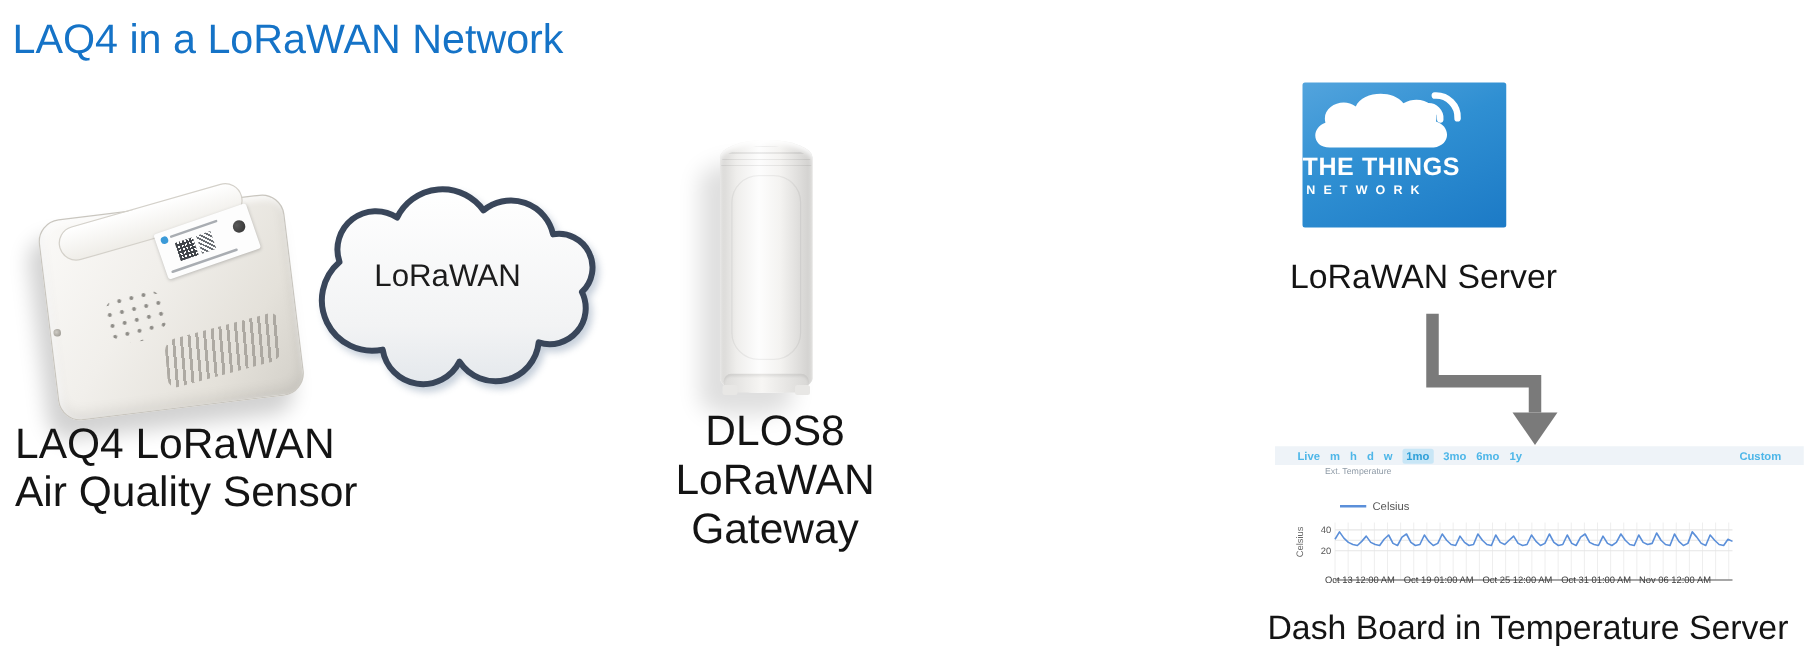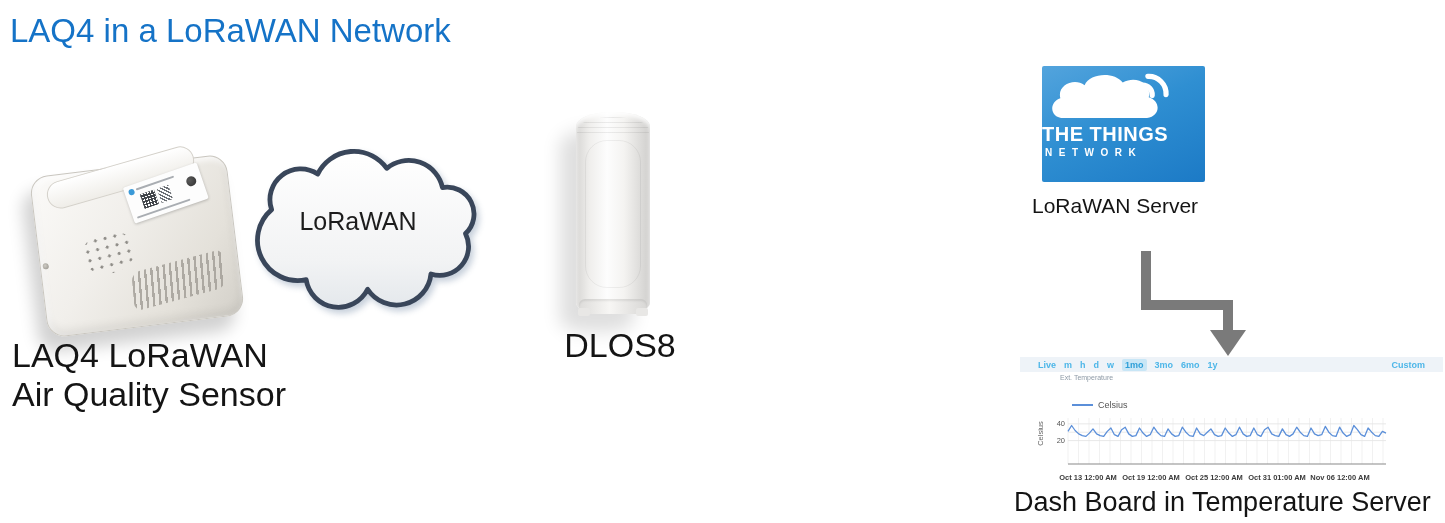--- a/index.html
+++ b/index.html
@@ -35,21 +35,21 @@
   .vent{position:absolute;right:14px;bottom:22px;width:94px;height:38px;transform:rotate(-8deg) skewX(-10deg);
     background:repeating-linear-gradient(90deg,#a39f98 0 2.4px,transparent 2.4px 6.4px);
     border-radius:8px;opacity:.85;}
   .screw{position:absolute;left:2px;top:86px;width:6px;height:6px;border-radius:50%;
     background:radial-gradient(circle at 40% 40%,#cfccc5,#918e87);}
 
   
   .node-label{font-size:34px;color:#141414;line-height:39px;}
   .sensor-label{left:12px;top:336px;}
   .gateway-label{left:470px;top:326px;width:300px;text-align:center;}
-  .server-label{left:1032px;top:186px;font-size:21px;}
+  .server-label{left:1032px;top:202px;font-size:27px;}
   .dashboard-label{left:1014px;top:483px;font-size:27px;}
 
   
   .cloud{width:250px;height:192px;}
   .cloud-lorawan{left:233px;top:128px;}
   .cloud-internet{left:718px;top:136px;}
   .cloud svg{position:absolute;inset:0;filter:drop-shadow(3px 4px 3px rgba(130,150,175,.45));}
   .cloud .cloud-text{position:absolute;inset:0;display:flex;align-items:center;justify-content:center;
     font-size:25px;color:#1c1c1c;padding-bottom:6px;}
 
@@ -84,21 +84,21 @@
   .db-toolbar{position:absolute;left:0;top:0;right:2px;height:15px;background:#eef3f8;
     display:flex;align-items:center;font-size:9px;font-weight:bold;color:#4db6e8;padding:0 14px;box-sizing:border-box;}
   .db-toolbar .tb-item{margin:0 4px;cursor:pointer;}
   .db-toolbar .tb-item.selected{background:#c8e6f6;border-radius:2px;padding:1px 3px;color:#2d9fd8;}
   .db-toolbar .tb-spacer{flex:1;}
   .db-chart-title{position:absolute;left:40px;top:17px;font-size:7px;color:#8e9aa6;}
   .db-legend{position:absolute;left:52px;top:43px;display:flex;align-items:center;font-size:9px;color:#555;}
   .db-legend .legend-line{width:21px;border-top:2px solid #5b8fd9;margin-right:5px;}
   .db-ylabel{position:absolute;left:8px;top:72px;font-size:7.5px;color:#666;
     transform:rotate(-90deg);transform-origin:center;}
-  .db-xlabel{position:absolute;top:116px;font-size:7.5px;color:#3c3c3c;transform:translateX(-50%);white-space:nowrap;font-weight:bold;}
+  .db-xlabel{position:absolute;top:102px;font-size:7.5px;color:#3c3c3c;transform:translateX(-50%);white-space:nowrap;}
   .db-chart-svg{position:absolute;left:0;top:0;}
 </style>
 </head>
 <body>
 
 <div id="canvas">
 
   <div class="abs page-title">LAQ4 in a LoRaWAN Network</div>
 
   <div class="abs sensor">
@@ -141,20 +141,21 @@
   <div class="abs gateway">
     <div class="cyl-body"></div>
     <div class="cyl-ridges"></div>
     <div class="cyl-panel"></div>
     <div class="cyl-base"></div>
     <div class="cyl-tab" style="left:2px;"></div>
     <div class="cyl-tab" style="right:2px;"></div>
   </div>
   <div class="abs node-label gateway-label">
     <div>DLOS8</div>
+    <div>LoRaWAN Gateway</div>
   </div>
 
 
   <div class="abs ttn-logo">
     <svg width="132" height="52" viewBox="0 0 150 60">
       <path d="M 24 52 C 8 52 6 34 20 29 C 16 14 36 5 48 14 C 54 0 82 -2 92 11
                C 108 2 126 13 122 28 C 136 32 136 50 120 52 Z" fill="#ffffff"></path>
       <path d="M 114 14 A 11 11 0 0 1 126 26" fill="none" stroke="#ffffff" stroke-width="6" stroke-linecap="round"></path>
       <path d="M 121 4 A 20 20 0 0 1 142 25" fill="none" stroke="#ffffff" stroke-width="6" stroke-linecap="round"></path>
     </svg>
@@ -222,20 +223,20 @@
         <line x1="363" y1="61" x2="363" y2="107" stroke="#eeeeee" stroke-width="0.8"></line>
         <line x1="48" y1="83.58181818181818" x2="366" y2="83.58181818181818" stroke="#e6e6e6" stroke-width="0.9"></line>
         <line x1="48" y1="75.21818181818182" x2="366" y2="75.21818181818182" stroke="#e6e6e6" stroke-width="0.9"></line>
         <line x1="48" y1="66.85454545454546" x2="366" y2="66.85454545454546" stroke="#e6e6e6" stroke-width="0.9"></line>
         <line x1="48" y1="107" x2="366" y2="107" stroke="#8a8a8a" stroke-width="1.1"></line>
         <text x="45" y="86.08181818181818" text-anchor="end" font-size="7.5" fill="#555">20</text>
         <text x="45" y="69.35454545454546" text-anchor="end" font-size="7.5" fill="#555">40</text>
         <polyline points="48.0,74.4 51.6,68.5 55.1,73.5 58.7,76.9 62.3,78.6 65.9,79.4 69.4,76.1 73.0,71.9 76.6,76.9 80.2,78.6 83.7,79.4 87.3,74.4 90.9,71.0 94.4,77.7 98.0,79.4 101.6,72.7 105.2,70.2 108.7,76.9 112.3,79.4 115.9,78.6 119.5,71.0 123.0,76.1 126.6,79.4 130.2,77.7 133.8,70.2 137.3,75.2 140.9,78.6 144.5,79.4 148.0,71.9 151.6,76.9 155.2,79.4 158.8,78.6 162.3,70.2 165.9,75.2 169.5,78.6 173.1,79.4 176.6,71.0 180.2,76.9 183.8,78.6 187.3,75.2 190.9,71.9 194.5,77.7 198.1,79.4 201.6,78.6 205.2,71.0 208.8,76.1 212.4,79.4 215.9,77.7 219.5,70.2 223.1,76.9 226.7,79.4 230.2,78.6 233.8,71.0 237.4,77.7 240.9,79.4 244.5,72.7 248.1,70.2 251.7,76.9 255.2,78.6 258.8,79.4 262.4,71.9 266.0,77.7 269.5,79.4 273.1,76.9 276.7,70.2 280.2,75.2 283.8,78.6 287.4,79.4 291.0,71.0 294.5,76.9 298.1,78.6 301.7,77.7 305.3,69.4 308.8,75.2 312.4,78.6 316.0,79.4 319.6,70.2 323.1,76.1 326.7,79.4 330.3,77.7 333.8,68.5 337.4,72.7 341.0,77.7 344.6,79.4 348.1,71.0 351.7,75.2 355.3,78.6 358.9,79.4 362.4,74.4 366.0,76.1" fill="none" stroke="#5b8fd9" stroke-width="1.3" stroke-linejoin="round"></polyline>
       </svg>
     <span class="db-xlabel" style="left:68px">Oct 13 12:00 AM</span>
-    <span class="db-xlabel" style="left:131px">Oct 19 12:00 AM</span>
+    <span class="db-xlabel" style="left:131px">Oct 19 01:00 AM</span>
     <span class="db-xlabel" style="left:194px">Oct 25 12:00 AM</span>
     <span class="db-xlabel" style="left:257px">Oct 31 01:00 AM</span>
     <span class="db-xlabel" style="left:320px">Nov 06 12:00 AM</span>
   </div>
   <div class="abs node-label dashboard-label">Dash Board in Temperature Server</div>
 
 </div>
 
 </body></html>

